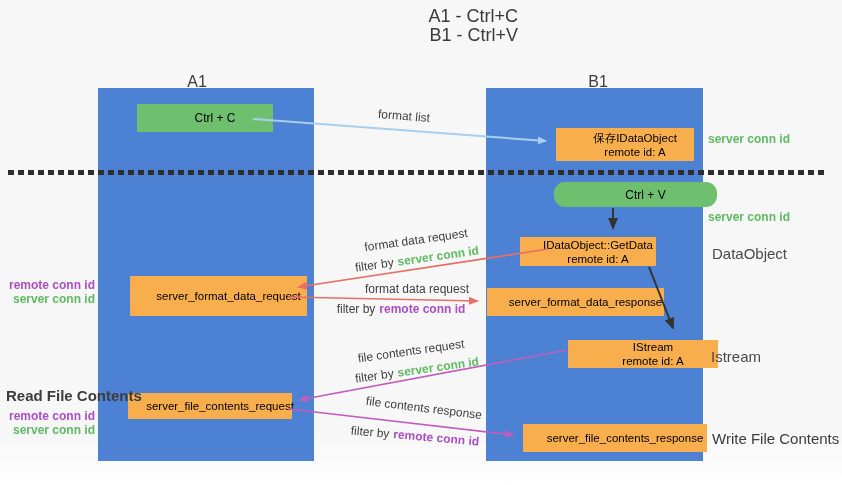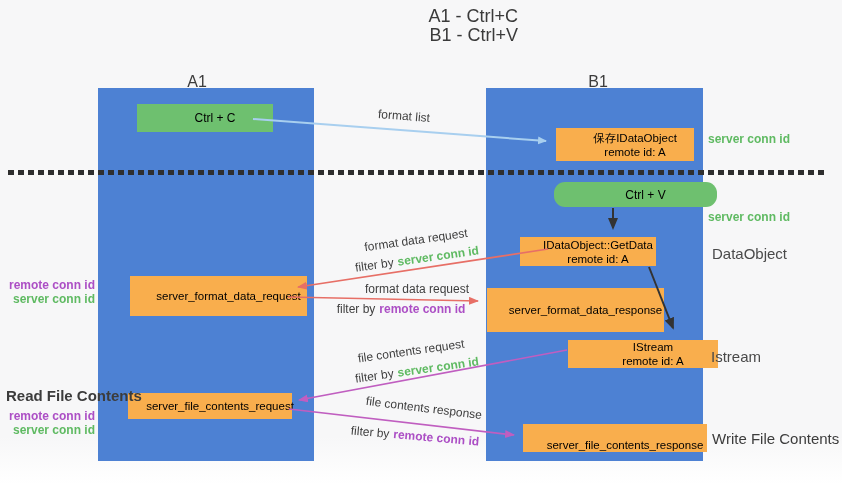--- a/index.html
+++ b/index.html
@@ -69,34 +69,34 @@
 
   <div class="box orange" style="left:520px;top:237px;width:116px;height:29px;">
     <span>IDataObject::GetData</span>
     <span>remote id: A</span>
   </div>
 
   <div class="box orange" style="left:130px;top:276px;width:157px;height:40px;">
     <span>server_format_data_request</span>
   </div>
 
-  <div class="box orange" style="left:487px;top:288px;width:157px;height:44px;">
+  <div class="box orange" style="left:487px;top:288px;width:157px;height:28px;">
     <span>server_format_data_response</span>
   </div>
 
   <div class="box orange" style="left:568px;top:340px;width:130px;height:28px;">
     <span>IStream</span>
     <span>remote id: A</span>
   </div>
 
   <div class="box orange" style="left:128px;top:393px;width:144px;height:26px;">
     <span>server_file_contents_request</span>
   </div>
 
-  <div class="box orange" style="left:523px;top:424px;width:164px;height:28px;justify-content:flex-end;">
+  <div class="box orange" style="left:523px;top:424px;width:164px;height:28px;">
     <span>server_file_contents_response</span>
   </div>
 
   <svg class="arrows" width="842" height="485">
     <defs>
       <marker id="mBlue" markerUnits="userSpaceOnUse" markerWidth="10" markerHeight="10" refX="8" refY="4" orient="auto">
         <path d="M0,0 L9,4 L0,8 Z" fill="#a8cfef"></path>
       </marker>
       <marker id="mRed" markerUnits="userSpaceOnUse" markerWidth="11" markerHeight="10" refX="9" refY="4" orient="auto">
         <path d="M0,0 L10,4 L0,8 Z" fill="#e76f66"></path>

